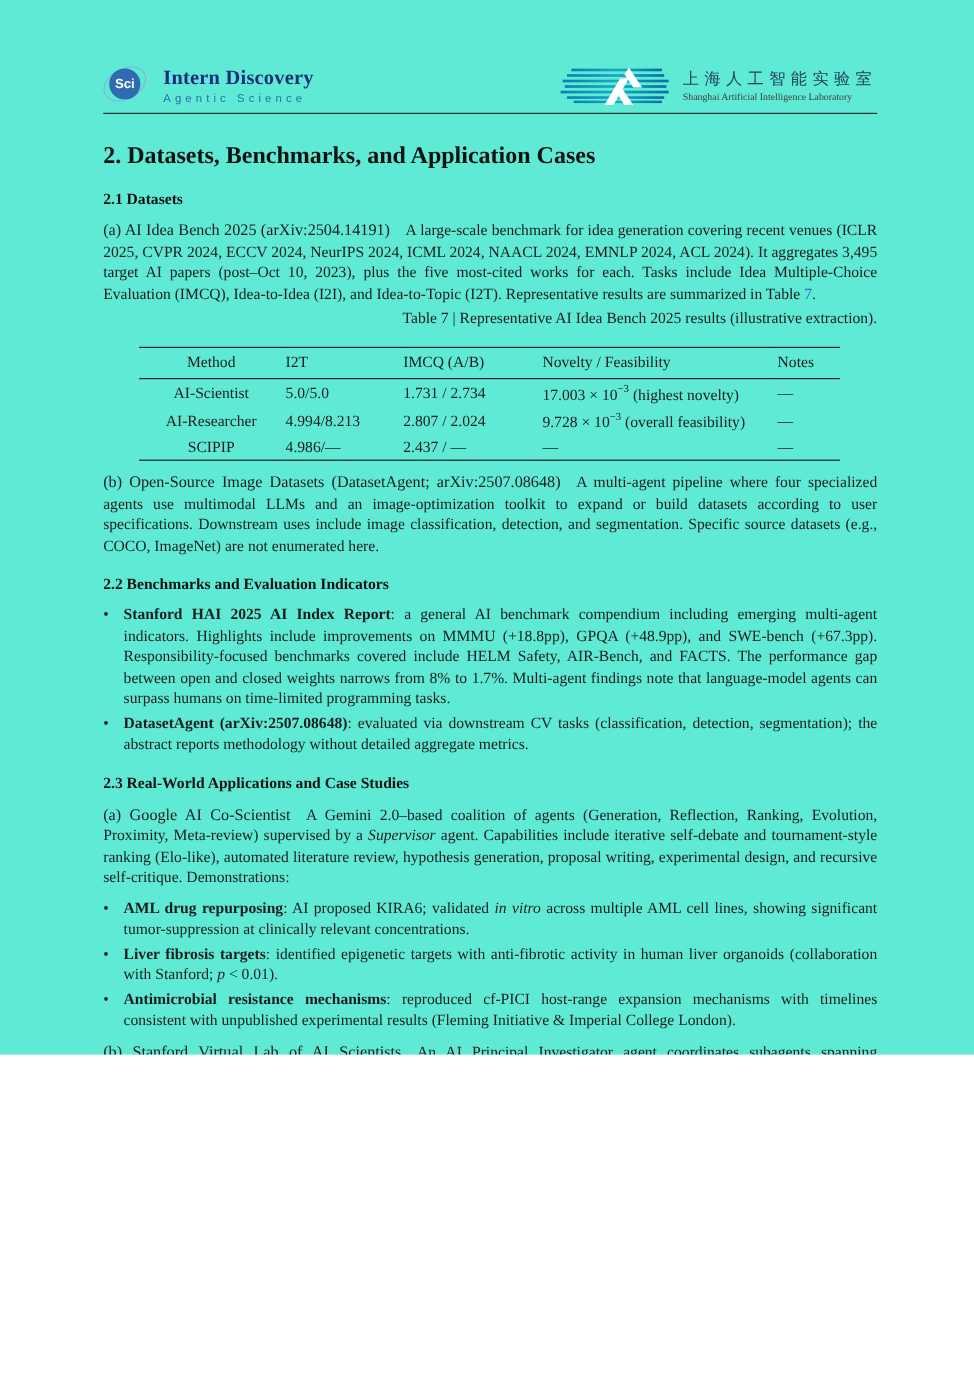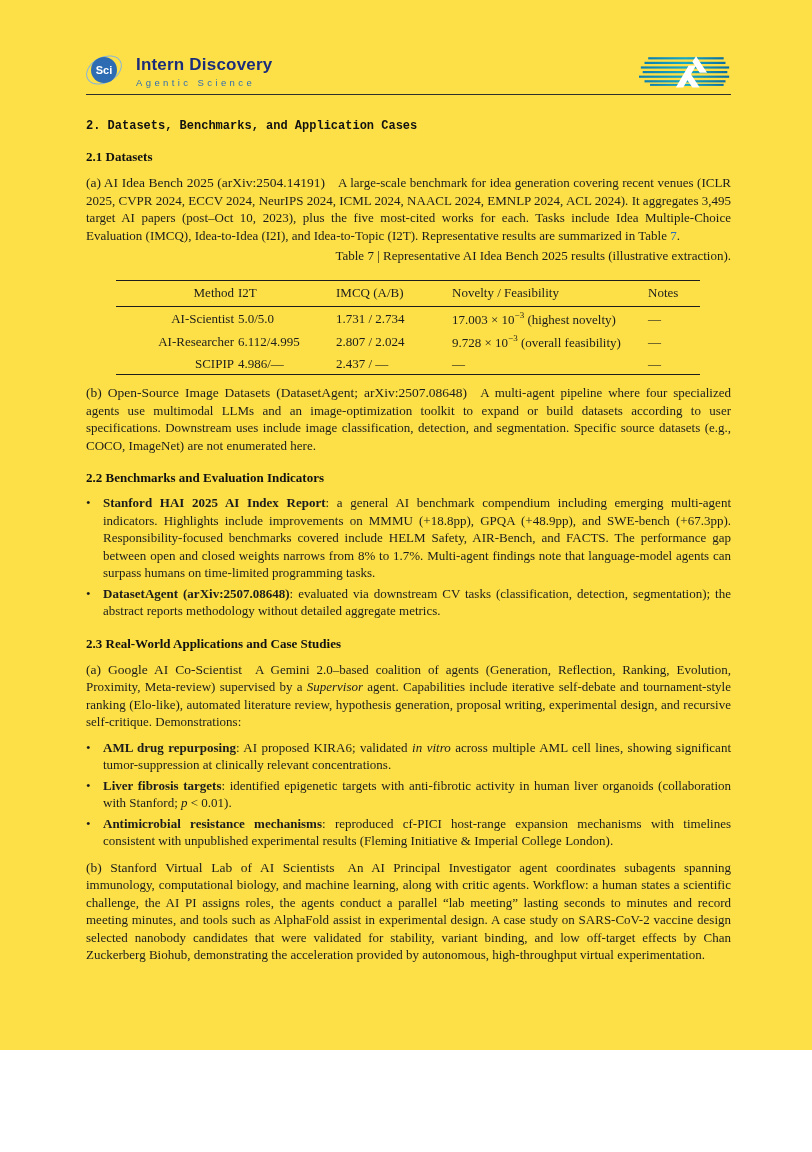--- a/index.html
+++ b/index.html
@@ -1,61 +1,61 @@
 <!DOCTYPE html>
 <html><head>
 <meta charset="utf-8">
 <style>
   * { margin:0; padding:0; box-sizing:border-box; }
   html,body { background:#ffffff; }
   .page {
-    position:relative; width:812px; height:1050px; background:#fde047;
+    position:relative; width:812px; height:879px; background:#5eead4;
     font-family:"Liberation Serif","DejaVu Serif",serif; color:#1c1c1c;
     overflow:hidden; margin:0 auto;
   }
   .content { position:absolute; left:86px; top:0; width:645px; }
 
   
   .hdr { margin-top:50px; height:42px; display:flex; justify-content:space-between; align-items:center; }
   .brand { display:flex; align-items:center; gap:10px; }
   .brand-logo { position:relative; width:40px; height:36px; }
   .orbit { position:absolute; left:-1px; top:4px; width:38px; height:26px;
            border:1.5px solid #86b4dd; border-radius:50%; transform:rotate(-28deg); }
   .badge { position:absolute; left:5px; top:4px; width:26px; height:26px; border-radius:50%;
            background:#2d6cb3; color:#fff; display:flex; align-items:center; justify-content:center;
            font:bold 11px "Liberation Sans","DejaVu Sans",sans-serif; }
-  .brand-title { font-family:Liberation Sans, sans-serif; font-weight:bold;
+  .brand-title { font-family:Liberation Serif, serif; font-weight:bold;
                  font-size:17px; letter-spacing:.2px; color:#1b2d7a; }
   .brand-sub { font-family:"Liberation Sans","DejaVu Sans",sans-serif; font-size:9.5px;
                letter-spacing:3.4px; color:#2d6cb3; margin-top:2px; }
   .lab { display:flex; align-items:center; gap:10px; }
   .lab-mark { width:92px; height:34px; }
   .lab-cn { font-size:13.5px; letter-spacing:4.5px; color:#24425c; white-space:nowrap; }
   .lab-en { font-size:8.2px; color:#3d3d3d; margin-top:1px; white-space:nowrap; }
   .header-rule { margin-top:2px; border-top:1.6px solid #2e2e2e; }
 
   
-  h1.sec { font-size:12px; font-weight:bold; color:#111; margin-top:24px;font-family:Liberation Mono, monospace; }
+  h1.sec { font-size:20px; font-weight:bold; color:#111; margin-top:24px; }
   h2.sub { font-size:13px; font-weight:bold; color:#111; margin-top:16px; }
   p.para { font-size:13px; line-height:17.5px; text-align:justify; margin-top:9px; }
   .plead { font-weight:normal; font-size:13.5px; padding-right:13px; }
   .ref { color:#2a6fbb; text-decoration:none; }
   .pb { margin-top:38px; }
   .pb2 { margin-top:17px; }
 
   
   p.caption { font-size:13px; margin-top:4px;text-align:right; }
   table.tbl { margin:16px 0 0 30px; width:584px; border-collapse:collapse; table-layout:fixed;
               border-top:1.5px solid #1d1d1d; border-bottom:1.5px solid #1d1d1d; }
   table.tbl th { font-weight:normal; font-size:13px; padding:4px 2px 5px;
                  border-bottom:1px solid #1d1d1d; }
   table.tbl td { font-size:13px; padding:2.5px 2px; }
   .col-method { width:120px; } .col-i2t { width:98px; } .col-imcq { width:116px; }
   .col-nov { width:196px; } .col-notes { width:54px; }
-  table.tbl th:first-child, table.tbl td:first-child { text-align:right; }
+  table.tbl th:first-child, table.tbl td:first-child { text-align:center; }
   table.tbl th, table.tbl td { text-align:left; }
   sup.e { font-size:9px; vertical-align:6px; }
 
   
   ul.blist { list-style:none; margin-top:8px; }
   ul.blist li { display:flex; margin-top:3px; }
   ul.blist li::before { content:"•"; width:17px; flex:none; font-size:13px; line-height:17.5px; }
   .btext { flex:1; font-size:13px; line-height:17.5px; text-align:justify; }
   .blead { font-weight:bold; }
 
@@ -97,20 +97,24 @@
             <rect x="0" y="23" width="98" height="2.4"></rect>
             <rect x="6" y="28" width="88" height="2.4"></rect>
             <rect x="12" y="32" width="80" height="2.2"></rect>
           </g>
           <g fill="#ffffff">
             <polygon points="40,36 54,12 62,12 48,36"></polygon>
             <polygon points="54,18 66,36 58,36 50,24"></polygon>
             <polygon points="62,2 74,20 66,20 58,8"></polygon>
           </g>
         </svg>
+        <div class="lab-text">
+          <div class="lab-cn">上海人工智能实验室</div>
+          <div class="lab-en">Shanghai Artificial Intelligence Laboratory</div>
+        </div>
       </div>
     </div>
     <div class="header-rule"></div>
 
     <h1 class="sec">2. Datasets, Benchmarks, and Application Cases</h1>
 
     <h2 class="sub">2.1 Datasets</h2>
 
     <p class="para"><span class="plead">(a) AI Idea Bench 2025 (arXiv:2504.14191)</span><span>A large-scale benchmark for idea generation covering recent venues (ICLR 2025, CVPR 2024, ECCV 2024, NeurIPS 2024, ICML 2024, NAACL 2024, EMNLP 2024, ACL 2024). It aggregates 3,495 target AI papers (post–Oct 10, 2023), plus the five most-cited works for each. Tasks include Idea Multiple-Choice Evaluation (IMCQ), Idea-to-Idea (I2I), and Idea-to-Topic (I2T). Representative results are summarized in Table </span><a class="ref" href="#">7</a><span>.</span></p>
 
@@ -136,21 +140,21 @@
       <tbody>
         <tr>
           <td>AI-Scientist</td>
           <td>5.0/5.0</td>
           <td>1.731 / 2.734</td>
           <td><span>17.003 × 10</span><sup class="e">−3</sup><span> (highest novelty)</span></td>
           <td>—</td>
         </tr>
         <tr>
           <td>AI-Researcher</td>
-          <td>6.112/4.995</td>
+          <td>4.994/8.213</td>
           <td>2.807 / 2.024</td>
           <td><span>9.728 × 10</span><sup class="e">−3</sup><span> (overall feasibility)</span></td>
           <td>—</td>
         </tr>
         <tr>
           <td>SCIPIP</td>
           <td>4.986/—</td>
           <td>2.437 / —</td>
           <td>—</td>
           <td>—</td>

